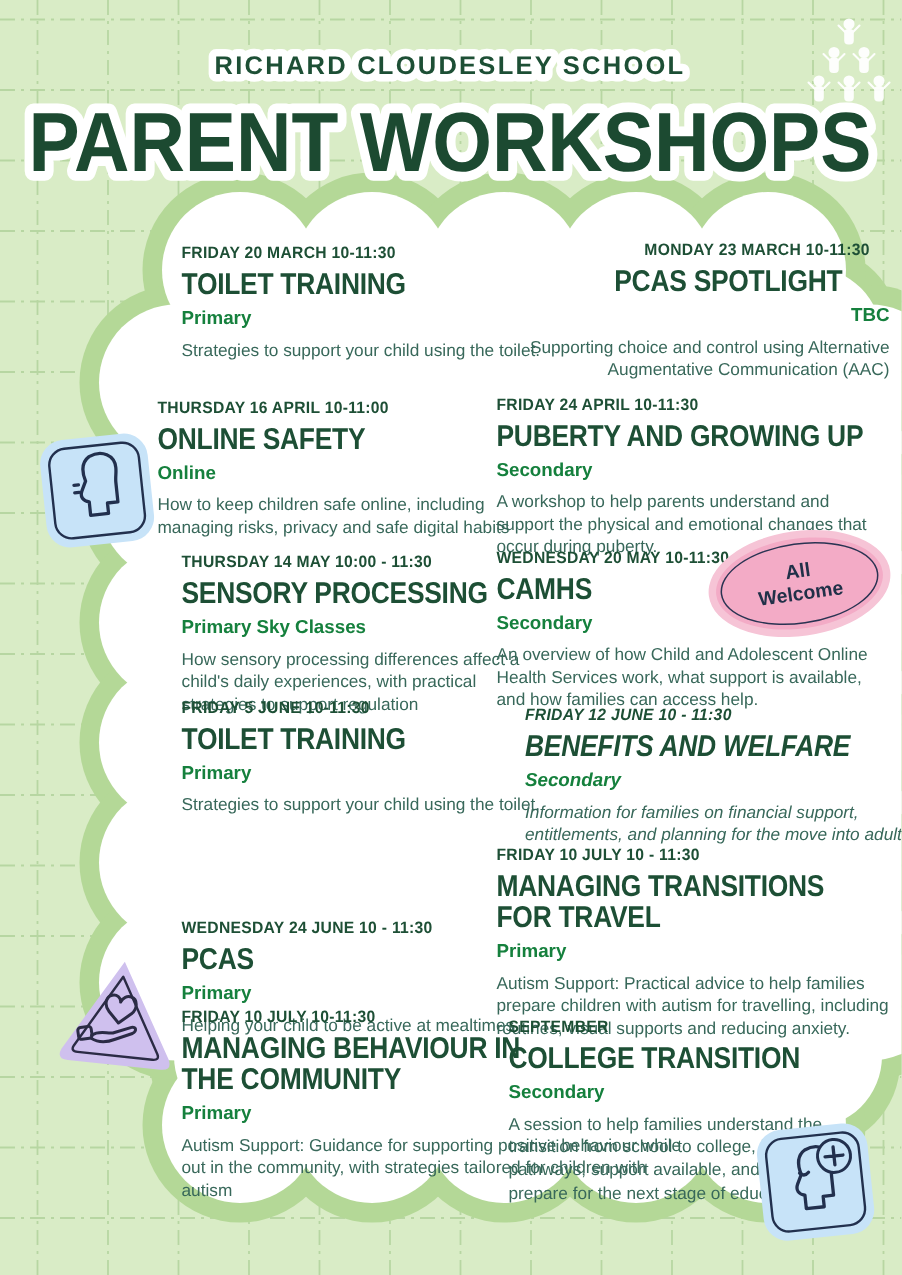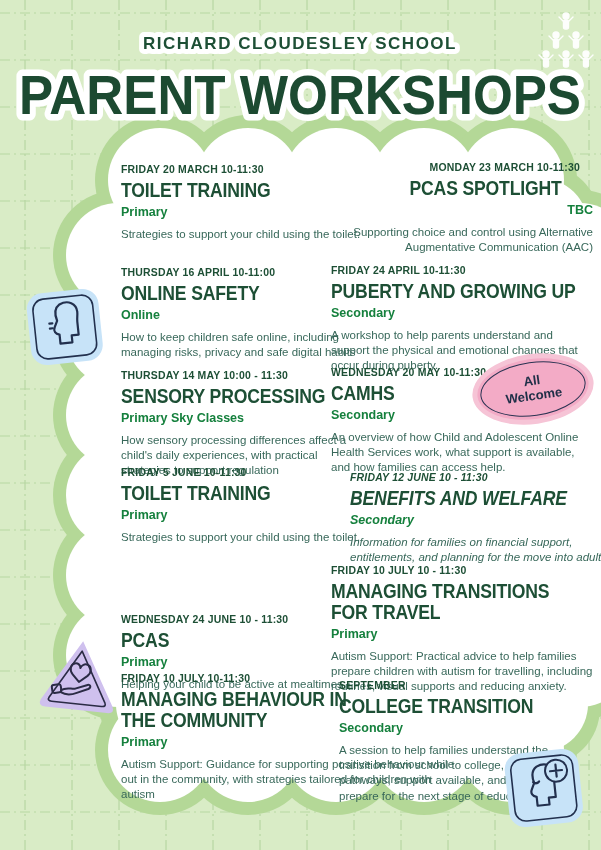--- a/index.html
+++ b/index.html
@@ -22,21 +22,21 @@
     display:block;font-size:20px;font-weight:bold;color:#1d4f35;
     letter-spacing:-.2px;white-space:nowrap;line-height:1.05;
     transform:scaleX(.88);transform-origin:0 50%;
   }
   .tag{font-size:12.5px;font-weight:bold;color:#15803d;margin-bottom:8px;}
   .desc{font-size:11.5px;color:#38685a;line-height:1.32;}
   .wide-desc .desc{width:345px;}
 
   
   .l1{left:121px;top:163px;width:240px;}
-  .l2{left:121px;top:266px;width:240px;}
+  .l2{left:105px;top:266px;width:240px;}
   .l3{left:121px;top:369px;width:240px;}
   .l4{left:121px;top:466px;width:240px;}
   .l5{left:121px;top:596px;width:258px;margin-top:17px;}
   .l6{left:121px;top:672px;width:250px;}
   .r1{left:331px;top:161px;width:262px;text-align:right;}
   .r2{left:331px;top:264px;width:262px;}
   .r3{left:331px;top:366px;width:262px;}
   .r4{left:350px;top:471px;width:262px;font-style:italic;}
   .r5{left:331px;top:564px;width:262px;}
   .r6{left:339px;top:679px;width:240px;}

